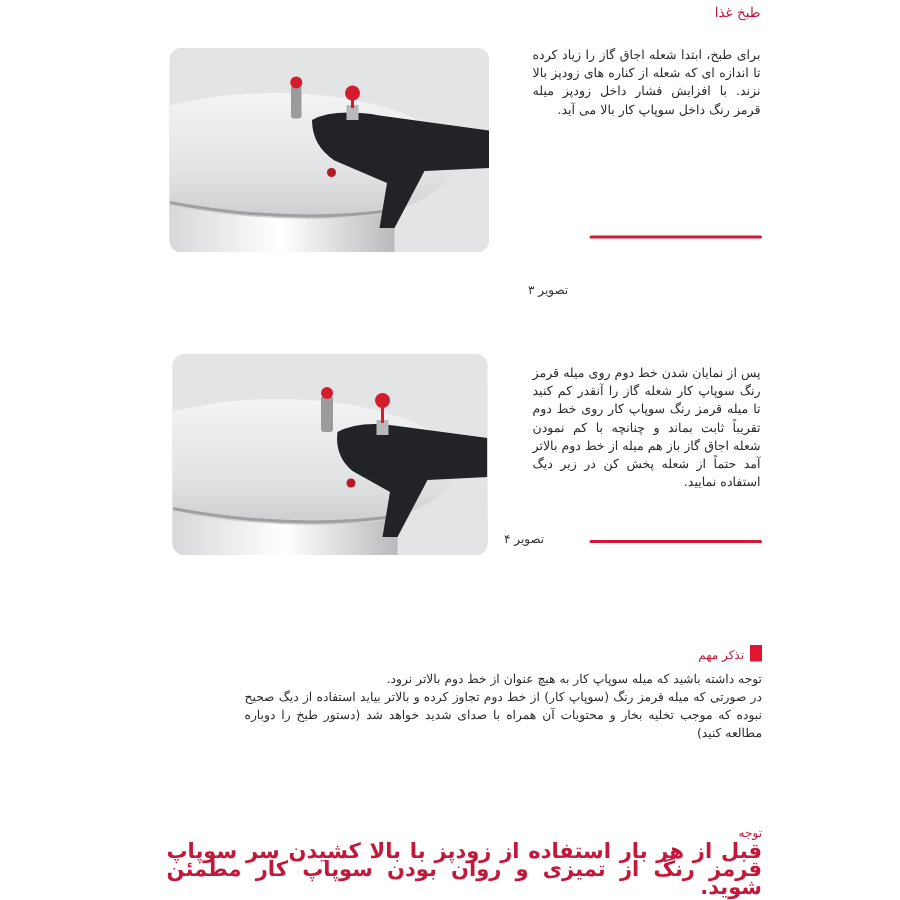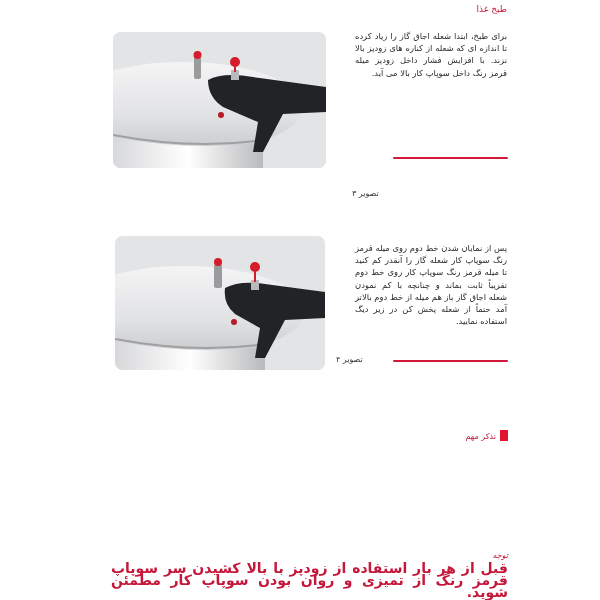--- a/index.html
+++ b/index.html
@@ -48,21 +48,21 @@
     .notice-body {
       position: absolute; right: 92px; top: 446px; width: 345px;
       direction: rtl; text-align: justify;
       font-size: 8.2px; line-height: 12px; color: #2b2b2b;
     }
     .notice-body p { margin-bottom: 0; }
     .notice-body p.gap { margin-top: 10px; }
 
     .attention-title {
       position: absolute; right: 92px; top: 551px;
-      font-size: 8px; color: #c4173a; direction: rtl; font-style: italic;
+      font-size: 8px; color: #c4173a; direction: rtl;
     }
     .attention-body {
       position: absolute; right: 92px; top: 562px; width: 397px;
       direction: rtl; text-align: justify;
       font-size: 14px; line-height: 12px; color: #c4173a; font-weight: bold;
     }
   </style>
 </head>
 <body>
 
@@ -128,16 +128,18 @@
 </div>
 <div class="para para-2">پس از نمایان شدن خط دوم روی میله قرمز رنگ سوپاپ کار شعله گاز را آنقدر کم کنید تا میله قرمز رنگ سوپاپ کار روی خط دوم تقریباً ثابت بماند و چنانچه با کم نمودن شعله اجاق گاز باز هم میله از خط دوم بالاتر آمد حتماً از شعله پخش کن در زیر دیگ استفاده نمایید.</div>
 <div class="red-rule rule-2"></div>
 <div class="caption caption-2">تصویر ۴</div>
 
 <div class="notice-head">
   <span class="notice-mark"></span>
   <span class="notice-title">تذکر مهم</span>
 </div>
 <div class="notice-body">
+  <p>توجه داشته باشید که میله سوپاپ کار به هیچ عنوان از خط دوم بالاتر نرود.</p>
+  <p>در صورتی که میله قرمز رنگ (سوپاپ کار) از خط دوم تجاوز کرده و بالاتر بیاید استفاده از دیگ صحیح نبوده که موجب تخلیه بخار و محتویات آن همراه با صدای شدید خواهد شد (دستور طبخ را دوباره مطالعه کنید)</p>
 </div>
 
 <div class="attention-title">توجه</div>
 <div class="attention-body">قبل از هر بار استفاده از زودپز با بالا کشیدن سر سوپاپ قرمز رنگ از تمیزی و روان بودن سوپاپ کار مطمئن شوید.</div>
 
 </body></html>

